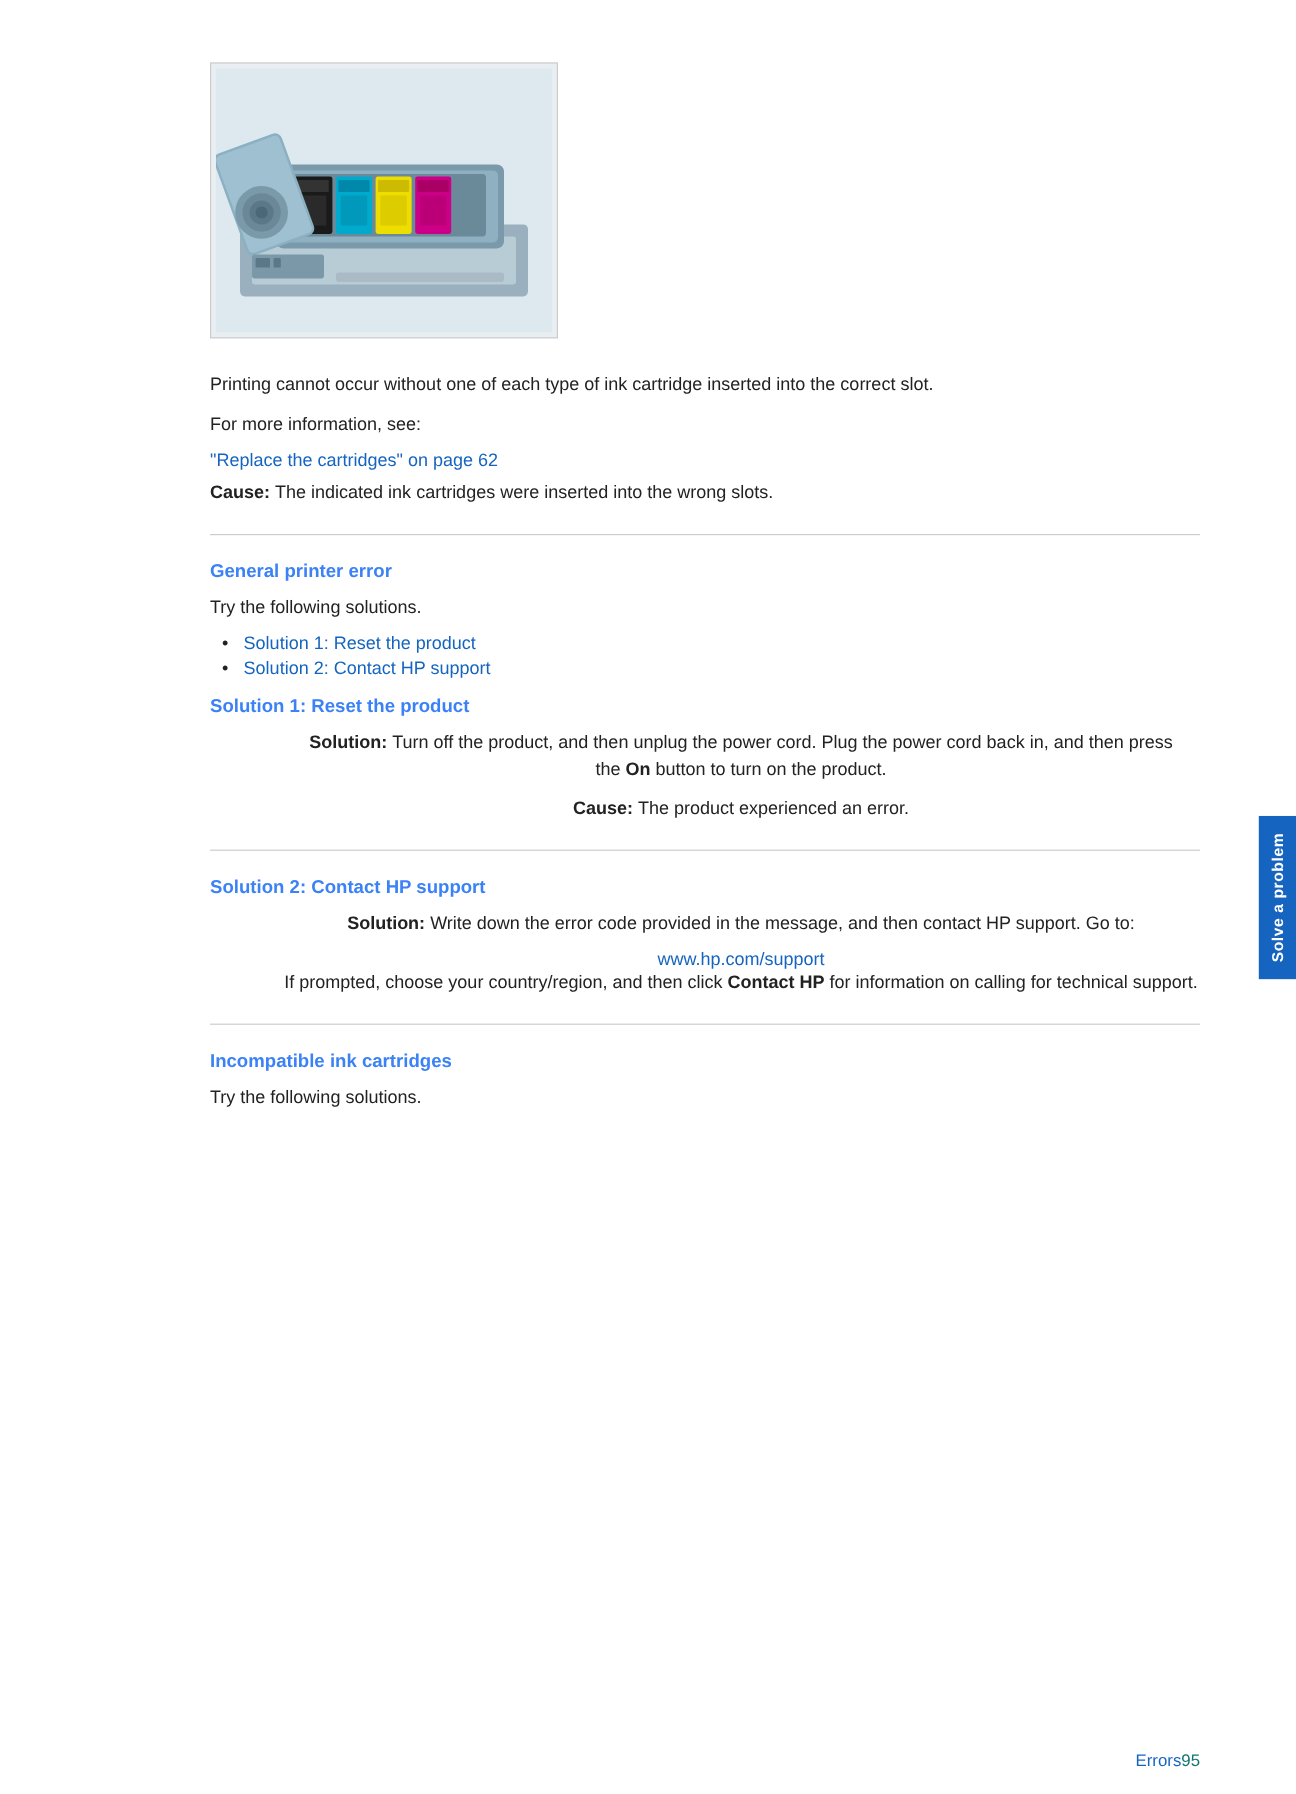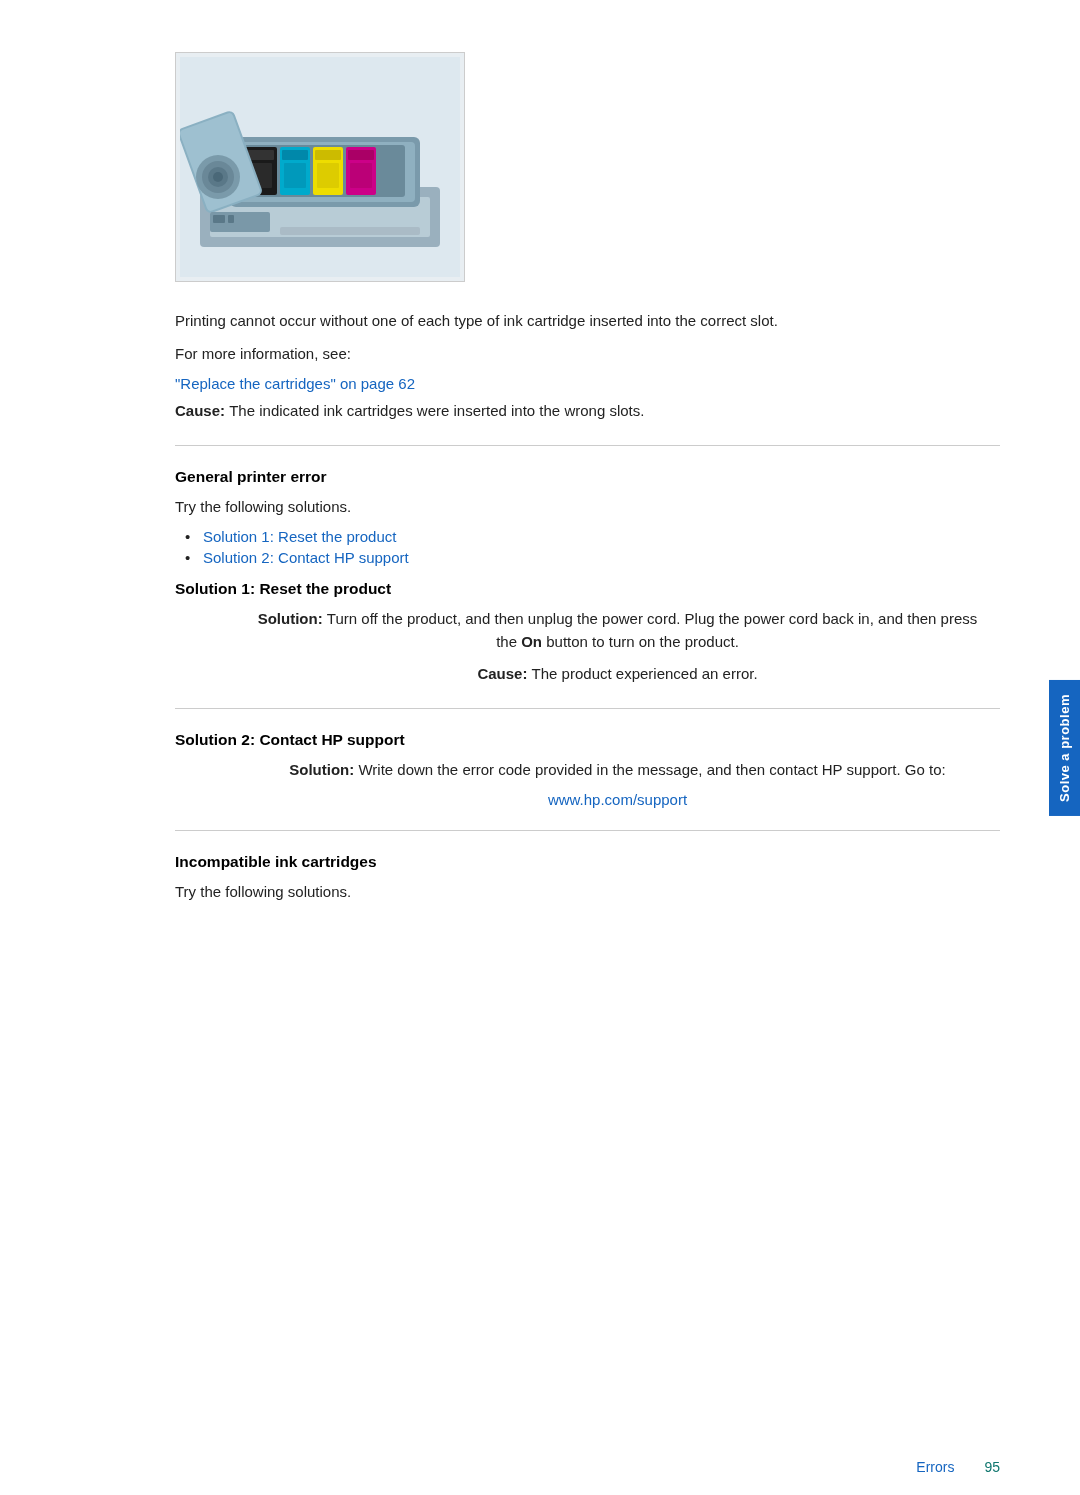--- a/index.html
+++ b/index.html
@@ -87,21 +87,21 @@
       font-weight: bold;
     }
 
     .divider {
       border: none;
       border-top: 1px solid #cccccc;
       margin: 22px 0;
     }
 
     .section-heading {
-      color: #000000;
+      color: #3b82f6;
       font-size: 15.5px;
       font-weight: bold;
       margin-bottom: 10px;
     }
 
     .bullet-list {
       list-style: none;
       margin-left: 10px;
       margin-bottom: 14px;
     }
@@ -130,21 +130,20 @@
       margin-bottom: 10px;
       text-align: center;
     }
 
     .footer-area {
       position: absolute;
       bottom: 20px;
       right: 80px;
       display: flex;
       align-items: center;
-      gap: 30px;
     }
 
     .footer-text {
       color: #1565c0;
       font-size: 14px;
     }
 
     .footer-page {
       color: #0f766e;
       font-size: 14px;
@@ -248,20 +247,23 @@
     <hr class="divider">
 
     <h2 class="section-heading">Solution 2: Contact HP support</h2>
     <div class="indented-block">
       <p class="body-text">
         <strong>Solution:</strong>&nbsp;<span>Write down the error code provided in the message, and then contact HP support. Go to:</span>
       </p>
       <p style="margin-bottom: 0;">
         <a href="#" class="link-ref">www.hp.com/support</a>
       </p>
+      <p class="body-text">
+        <span>If prompted, choose your country/region, and then click</span>&nbsp;<strong>Contact HP</strong>&nbsp;<span>for information on calling for technical support.</span>
+      </p>
     </div>
 
     <hr class="divider">
 
     <h2 class="section-heading">Incompatible ink cartridges</h2>
     <p class="body-text">Try the following solutions.</p>
 
   </div>
 
   <div class="footer-area">

